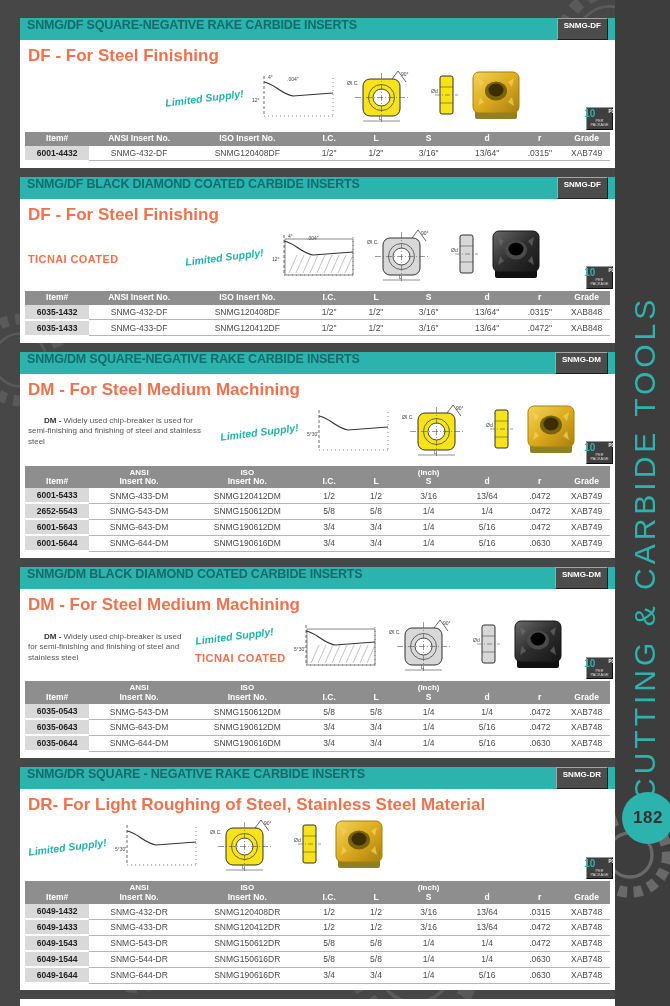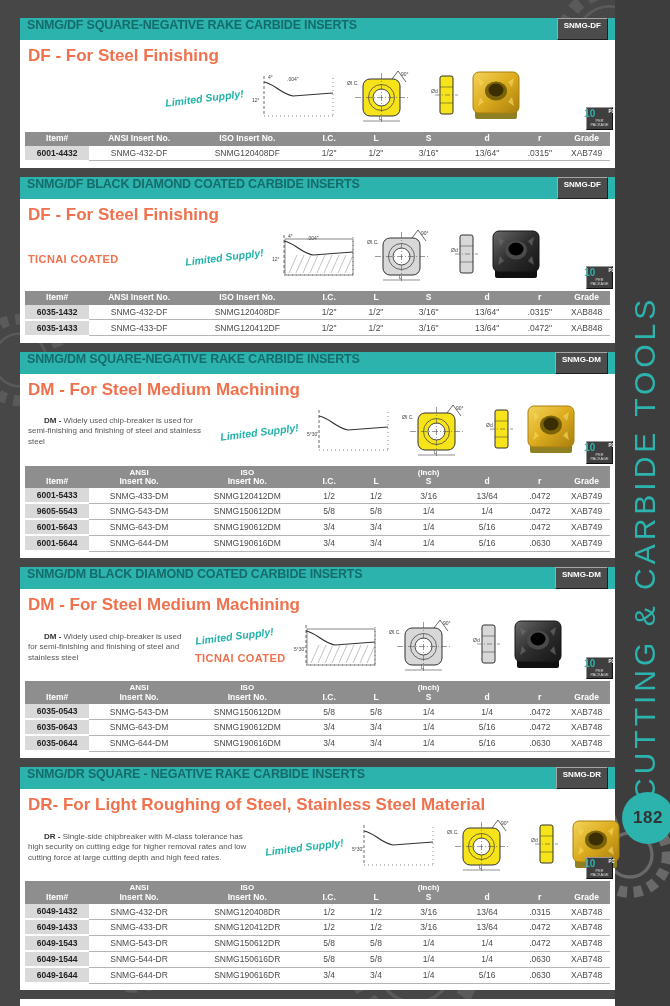--- a/index.html
+++ b/index.html
@@ -387,21 +387,21 @@
                 <td>SNMG-433-DM</td>
                 <td>SNMG120412DM</td>
                 <td>1/2</td>
                 <td>1/2</td>
                 <td>3/16</td>
                 <td>13/64</td>
                 <td>.0472</td>
                 <td>XAB749</td>
               </tr>
               <tr>
-                <td class="item">9605-5543</td>
+                <td class="item">2652-5543</td>
                 <td>SNMG-543-DM</td>
                 <td>SNMG150612DM</td>
                 <td>5/8</td>
                 <td>5/8</td>
                 <td>1/4</td>
                 <td>1/4</td>
                 <td>.0472</td>
                 <td>XAB749</td>
               </tr>
               <tr>
@@ -566,23 +566,20 @@
             </tbody>
           </table>
         </div>
         <div class="section">
           <div class="sec-header">
             <span class="sec-title">SNMG/DR SQUARE - NEGATIVE RAKE CARBIDE INSERTS</span>
             <span class="sec-badge">SNMG-DR</span>
           </div>
           <div class="subtitle-row"><span class="subtitle">DR- For Light Roughing of Steel, Stainless Steel Material</span></div>
           <div class="intro-row">
-            <div class="intro-left" style="width:230px">
-              <div class="desc"><b>DR -</b> <span>Single-side chipbreaker with M-class tolerance has high security on cutting edge for higher removal rates and low cutting force at large cutting depth and high feed rates.</span></div>
-            </div>
             <span class="limited">Limited Supply!</span>
             <span class="diag"><svg width="88" height="52" viewBox="0 0 88 52">
                 <line x1="13" y1="6" x2="13" y2="46" stroke="#444" stroke-width="0.8" stroke-dasharray="3 2"></line>
                 <path d="M13,12 C 24,14 30,24 42,26 L 82,23" fill="none" stroke="#333" stroke-width="1.2"></path>
                 <line x1="13" y1="46" x2="82" y2="46" stroke="#555" stroke-width="0.7" stroke-dasharray="1 3"></line>
                 <line x1="82" y1="8" x2="82" y2="46" stroke="#555" stroke-width="0.7" stroke-dasharray="1 3"></line>
                 <text x="17" y="9" font-size="5" fill="#444"></text>
                 <text x="36" y="11" font-size="5" fill="#444"></text>
                 <text x="1" y="32" font-size="5" fill="#444">5°30'</text>
               </svg></span>

